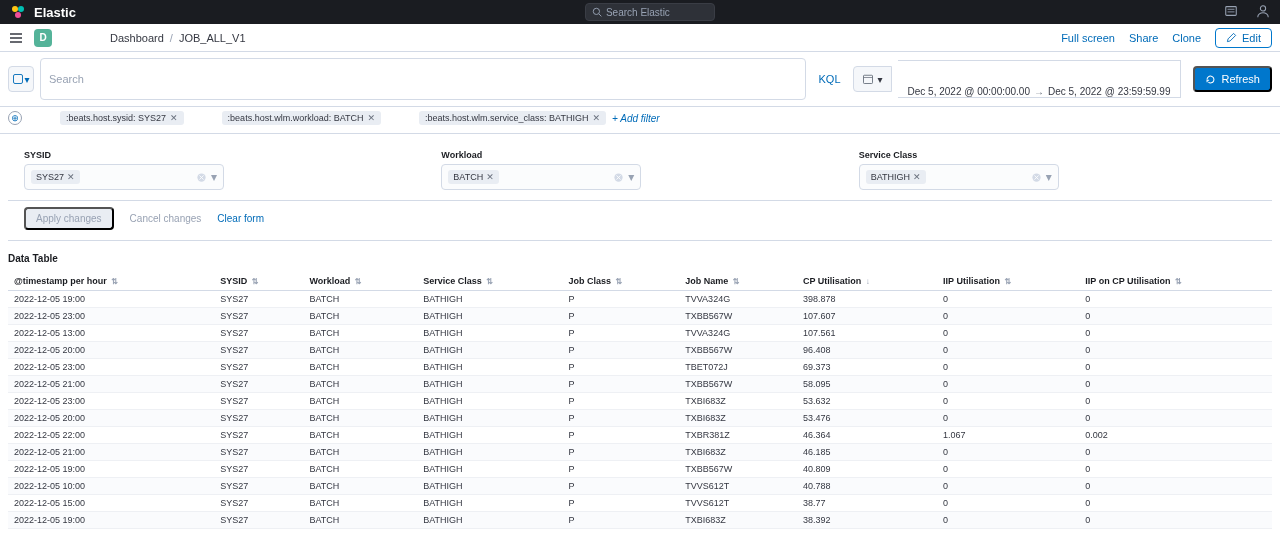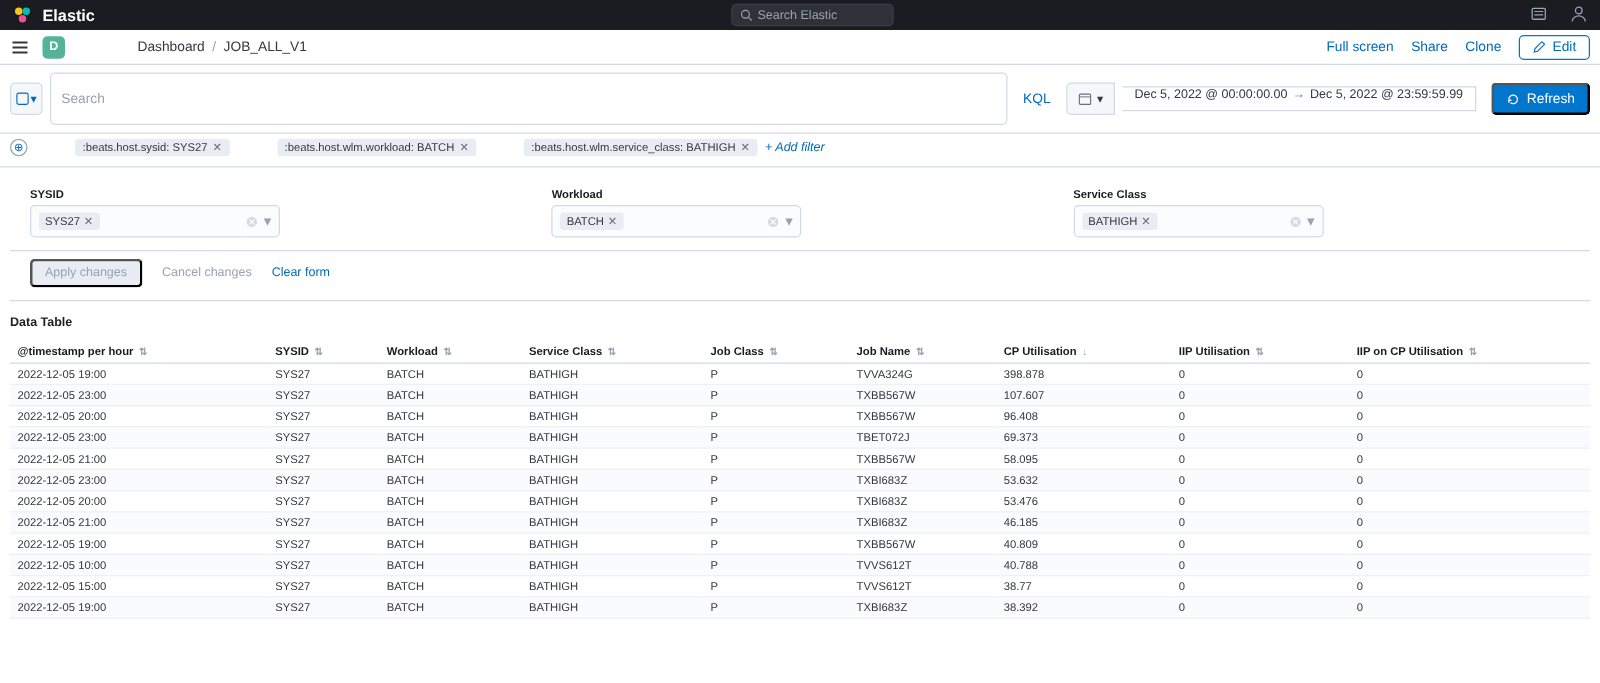--- a/index.html
+++ b/index.html
@@ -26,21 +26,21 @@
 .nav-actions { display:flex; align-items:center; gap:14px; font-size:11px; }
 .nav-actions .link { color:#006bb8; cursor:pointer; }
 .edit-btn { border:1px solid #07c; color:#006bb8; background:#fff; border-radius:4px; padding:3px 10px; display:flex; align-items:center; gap:5px; font-size:11px; }
 
 
 .query-row { display:flex; align-items:center; padding:6px 8px; gap:6px; border-bottom:1px solid #d3dae6; }
 .options-btn { border:1px solid #d3dae6; border-radius:4px; width:26px; height:26px; display:flex; align-items:center; justify-content:center; background:#f5f7fa; color:#006bb8; font-size:10px; }
 .search-box { flex:1; border:1px solid #d3dae6; border-radius:4px; height:42px; display:flex; align-items:center; padding:0 8px; color:#98a2b3; font-size:11px; }
 .kql { color:#006bb8; font-size:11px; padding:0 6px; }
 .date-box { border:1px solid #d3dae6; border-radius:4px 0 0 4px; height:26px; display:flex; align-items:center; padding:0 8px; font-size:10px; background:#f5f7fa; gap:4px; }
-.date-range { border:1px solid #d3dae6; border-left:none; height:20px; display:flex; align-items:flex-start; padding:0 10px; font-size:10px; color:#343741; }
+.date-range { border:1px solid #d3dae6; border-left:none; height:38px; display:flex; align-items:flex-end; padding:0 10px; font-size:10px; color:#343741; }
 .refresh-btn { background:#07c; color:#fff; border-radius:4px; height:26px; padding:0 10px; display:flex; align-items:center; gap:5px; font-size:11px; margin-left:6px; }
 
 
 .filter-row { display:flex; align-items:center; padding:4px 8px 8px; gap:6px; border-bottom:1px solid #d3dae6; }
 .filter-icon { color:#006bb8; width:14px; height:14px; border:1px solid #98a2b3; border-radius:50%; display:flex; align-items:center; justify-content:center; font-size:9px; }
 .filter-pill { background:#e9edf3; border-radius:3px; padding:2px 6px; font-size:9px; color:#343741; display:flex; align-items:center; gap:4px;margin-left:32px; }
 .filter-pill .x { color:#69707d; font-size:9px; }
 .add-filter { color:#006bb8; font-size:10px;font-style:italic; }
 
 
@@ -262,20 +262,31 @@
           <td>SYS27</td>
           <td>BATCH</td>
           <td>BATHIGH</td>
           <td>P</td>
           <td>TXBB567W</td>
           <td>107.607</td>
           <td>0</td>
           <td>0</td>
         </tr>
         <tr>
+          <td>2022-12-05 13:00</td>
+          <td>SYS27</td>
+          <td>BATCH</td>
+          <td>BATHIGH</td>
+          <td>P</td>
+          <td>TVVA324G</td>
+          <td>107.561</td>
+          <td>0</td>
+          <td>0</td>
+        </tr>
+        <tr>
           <td>2022-12-05 20:00</td>
           <td>SYS27</td>
           <td>BATCH</td>
           <td>BATHIGH</td>
           <td>P</td>
           <td>TXBB567W</td>
           <td>96.408</td>
           <td>0</td>
           <td>0</td>
         </tr>
@@ -317,20 +328,31 @@
           <td>SYS27</td>
           <td>BATCH</td>
           <td>BATHIGH</td>
           <td>P</td>
           <td>TXBI683Z</td>
           <td>53.476</td>
           <td>0</td>
           <td>0</td>
         </tr>
         <tr>
+          <td>2022-12-05 22:00</td>
+          <td>SYS27</td>
+          <td>BATCH</td>
+          <td>BATHIGH</td>
+          <td>P</td>
+          <td>TXBR381Z</td>
+          <td>46.364</td>
+          <td>1.067</td>
+          <td>0.002</td>
+        </tr>
+        <tr>
           <td>2022-12-05 21:00</td>
           <td>SYS27</td>
           <td>BATCH</td>
           <td>BATHIGH</td>
           <td>P</td>
           <td>TXBI683Z</td>
           <td>46.185</td>
           <td>0</td>
           <td>0</td>
         </tr>

